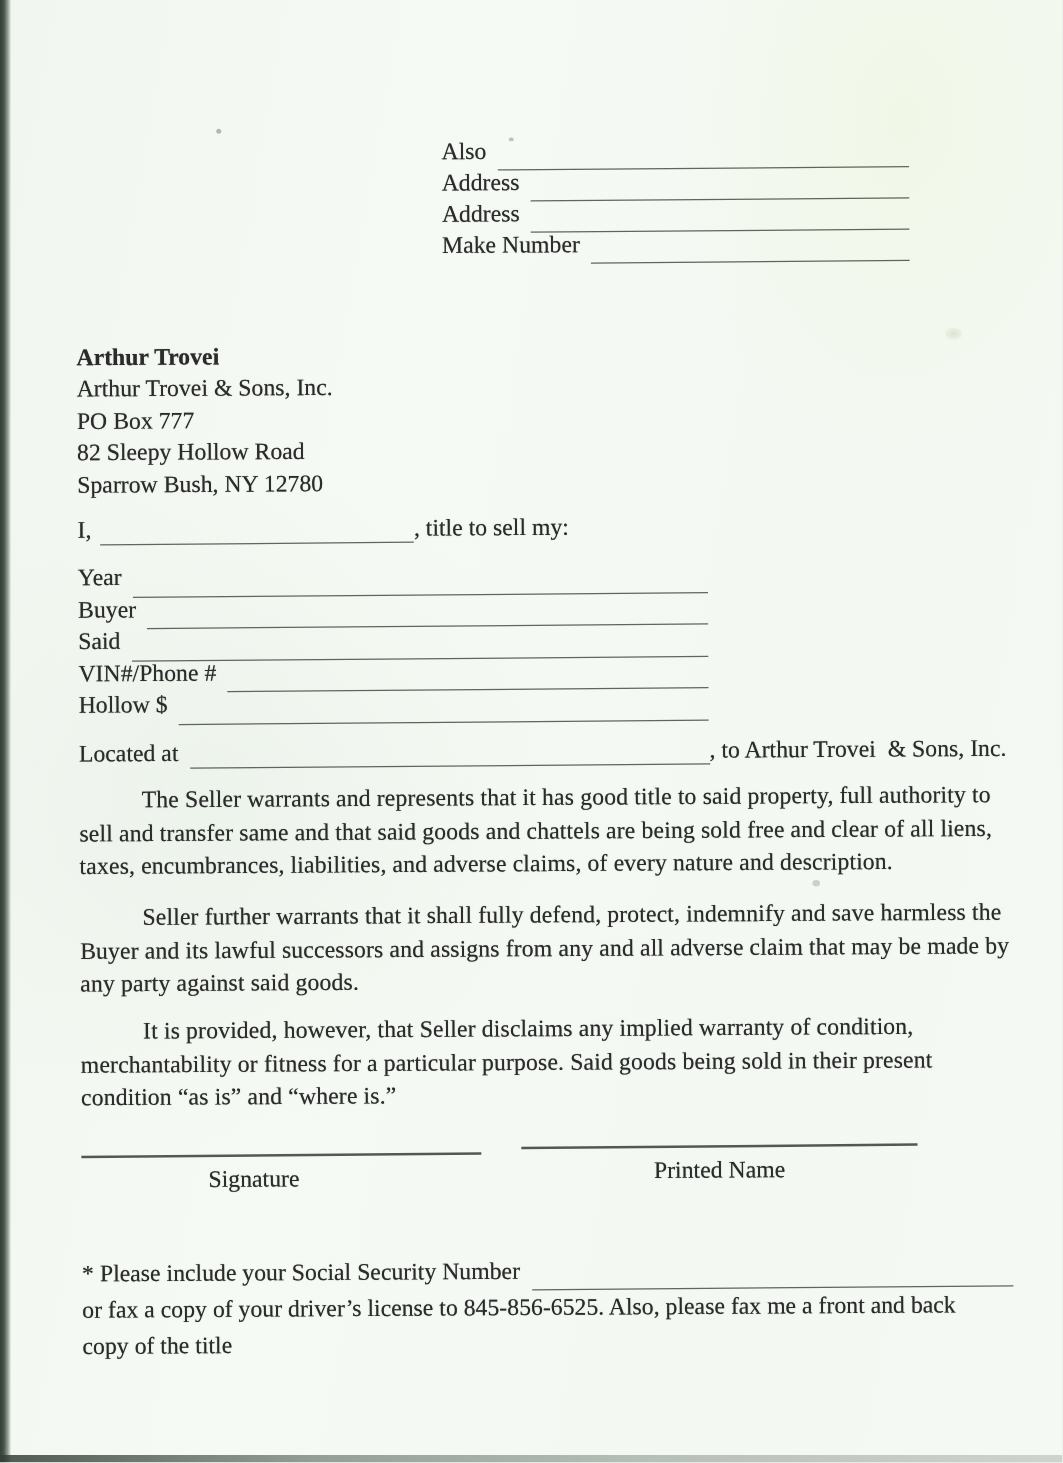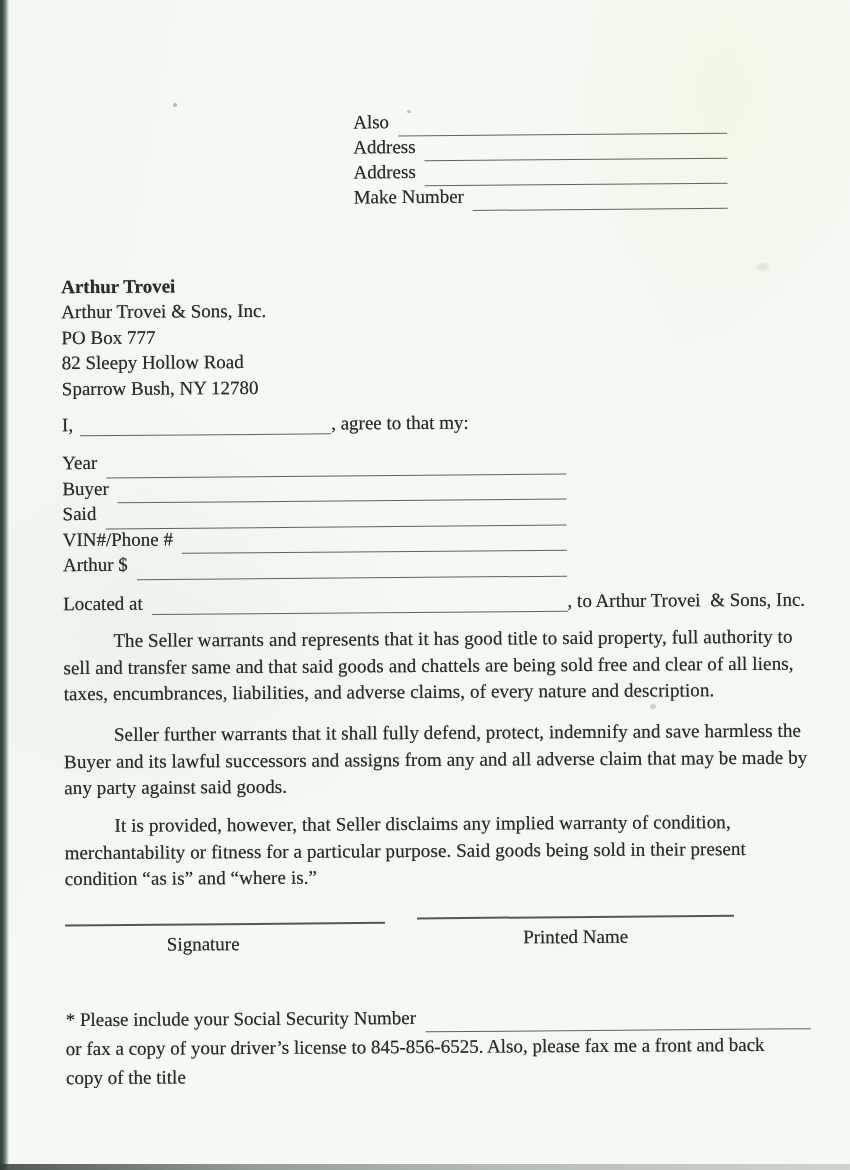--- a/index.html
+++ b/index.html
@@ -113,42 +113,42 @@
       <div class="bold">Arthur Trovei</div>
       <div>Arthur Trovei &amp; Sons, Inc.</div>
       <div>PO Box 777</div>
       <div>82 Sleepy Hollow Road</div>
       <div>Sparrow Bush, NY 12780</div>
     </div>
 
     <div class="agreement frow">
       <span class="nowrap">I,</span>
       <span class="blank" style="flex:0 0 auto;"></span>
-      <span class="nowrap">, agree to that my:</span>
+      <span class="nowrap">, title to sell my:</span>
     </div>
 
     <div class="items">
       <div class="frow">
         <span>Year</span>
         <span class="blank"></span>
       </div>
       <div class="frow">
         <span>Buyer</span>
         <span class="blank"></span>
       </div>
       <div class="frow">
         <span>Said</span>
         <span class="blank"></span>
       </div>
       <div class="frow">
         <span>VIN#/Phone #</span>
         <span class="blank"></span>
       </div>
       <div class="frow">
-        <span>Arthur $</span>
+        <span>Hollow $</span>
         <span class="blank"></span>
       </div>
     </div>
 
     <div class="located frow">
       <span class="nowrap">Located at</span>
       <span class="blank"></span>
       <span class="nowrap">, to Arthur Trovei &nbsp;&amp; Sons, Inc.</span>
     </div>
 

